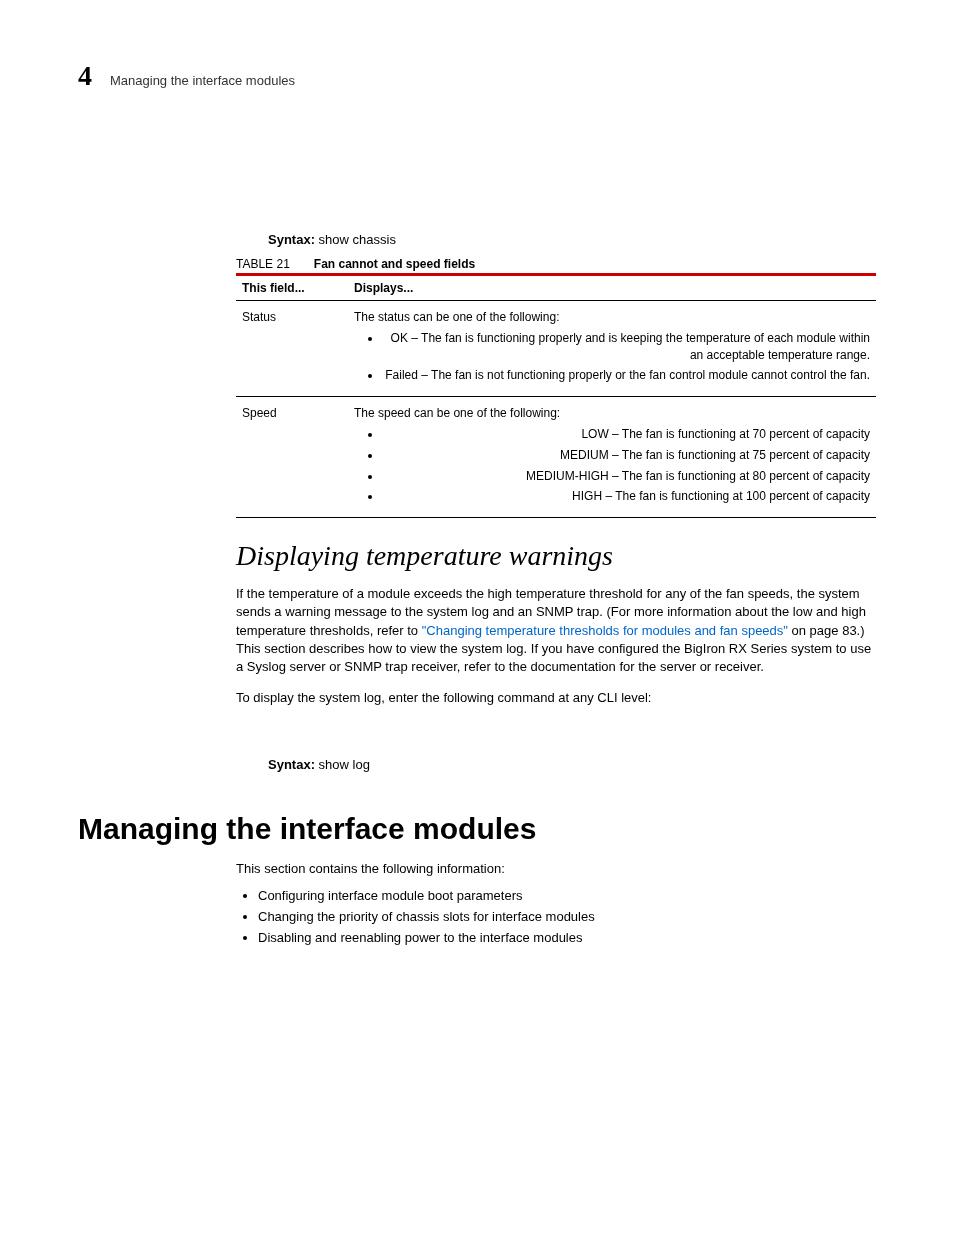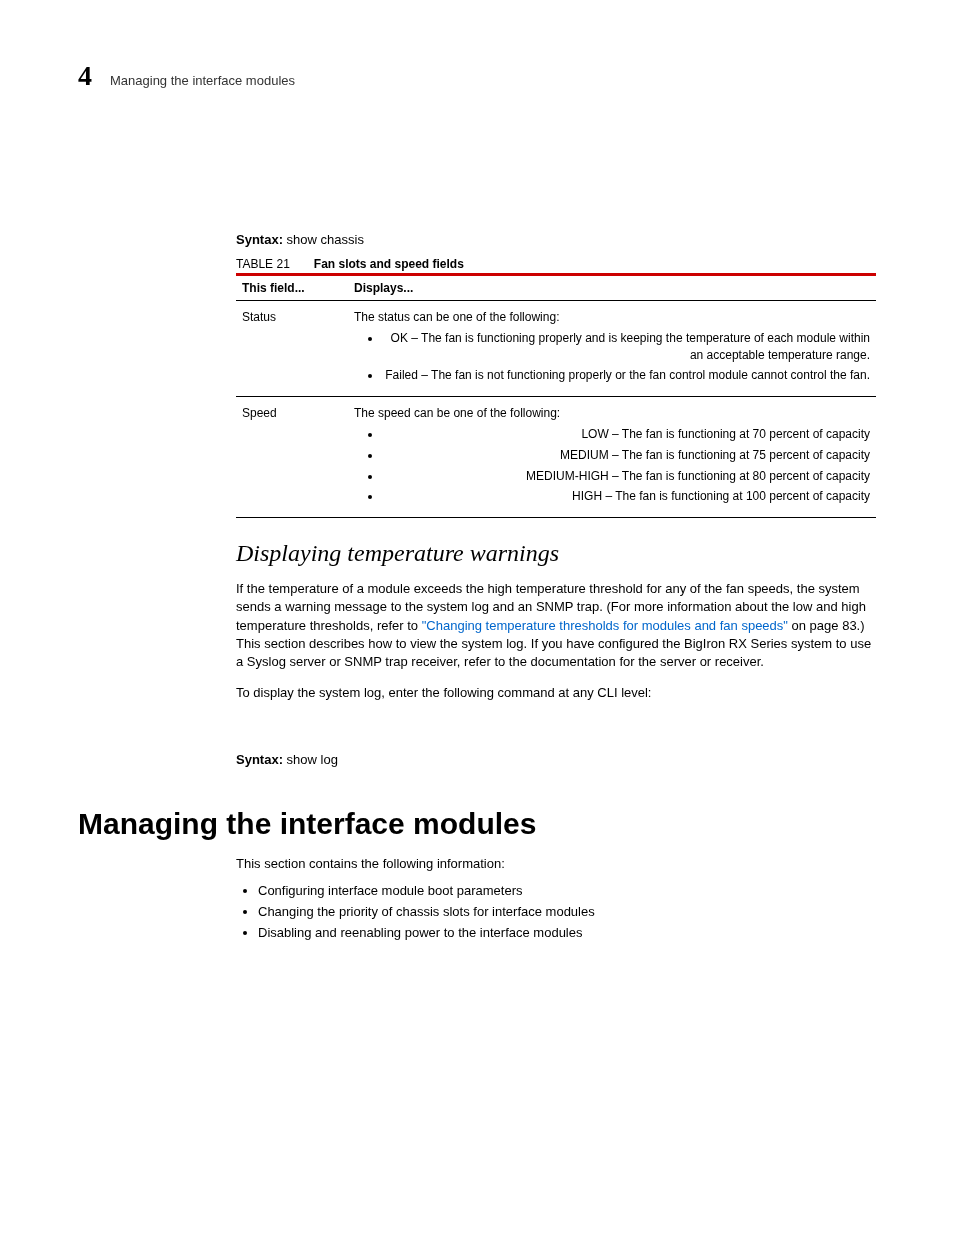--- a/index.html
+++ b/index.html
@@ -30,20 +30,21 @@
     color: #333;
   }
   .content-indent {
     margin-left: 158px;
   }
   .syntax-line {
     margin-bottom: 10px;
   }
   .bold {
     font-weight: bold;
+    margin-left: 32px;
   }
   .para {
     line-height: 1.4;
     margin-bottom: 10px;
   }
   .link {
     color: #0066cc;
   }
   .table-caption {
     font-size: 12px;
@@ -89,21 +90,21 @@
     text-align: right;
   }
   ul.bullets li {
     margin-bottom: 4px;
     line-height: 1.4;
   }
   h3.subheading {
     font-family: Georgia, 'Times New Roman', serif;
     font-style: italic;
     font-weight: normal;
-    font-size: 24px;
+    font-size: 28px;
     margin: 22px 0 12px 0;
   }
   h2.section-heading {
     font-family: "Arial Narrow", Arial, sans-serif;
     font-stretch: condensed;
     font-weight: bold;
     font-size: 30px;
     margin: 40px 0 14px 0;
   }
   .section-heading-wrap {
@@ -134,21 +135,21 @@
 
   <div class="content-indent">
 
     <div class="syntax-line">
       <span class="bold">Syntax:</span>
       <span>show chassis</span>
     </div>
 
 
     <div class="table-caption">
-      <span class="tnum">TABLE 21</span><span class="ttitle">Fan slots and speed fields</span>
+      <span class="tnum">TABLE 21</span><span class="ttitle">Fan cannot and speed fields</span>
     </div>
 
     <table class="data">
       <thead>
         <tr>
           <th class="col-field">This field...</th>
           <th>Displays...</th>
         </tr>
       </thead>
       <tbody>

